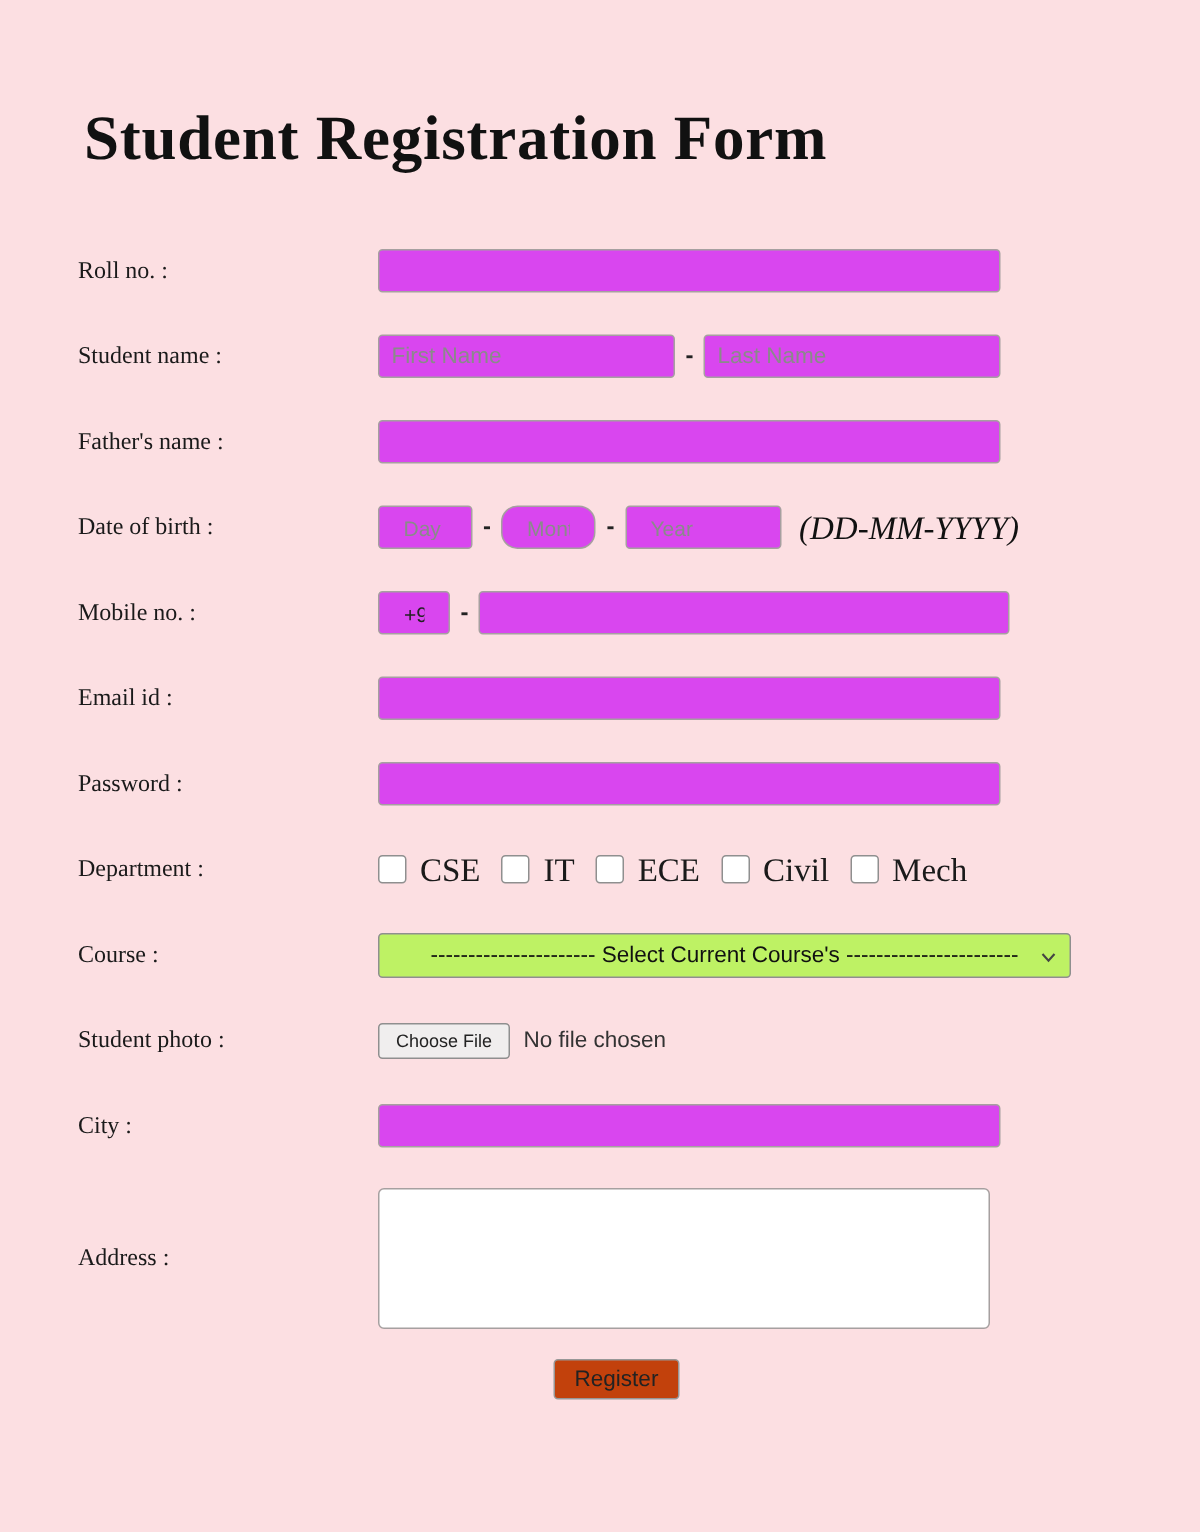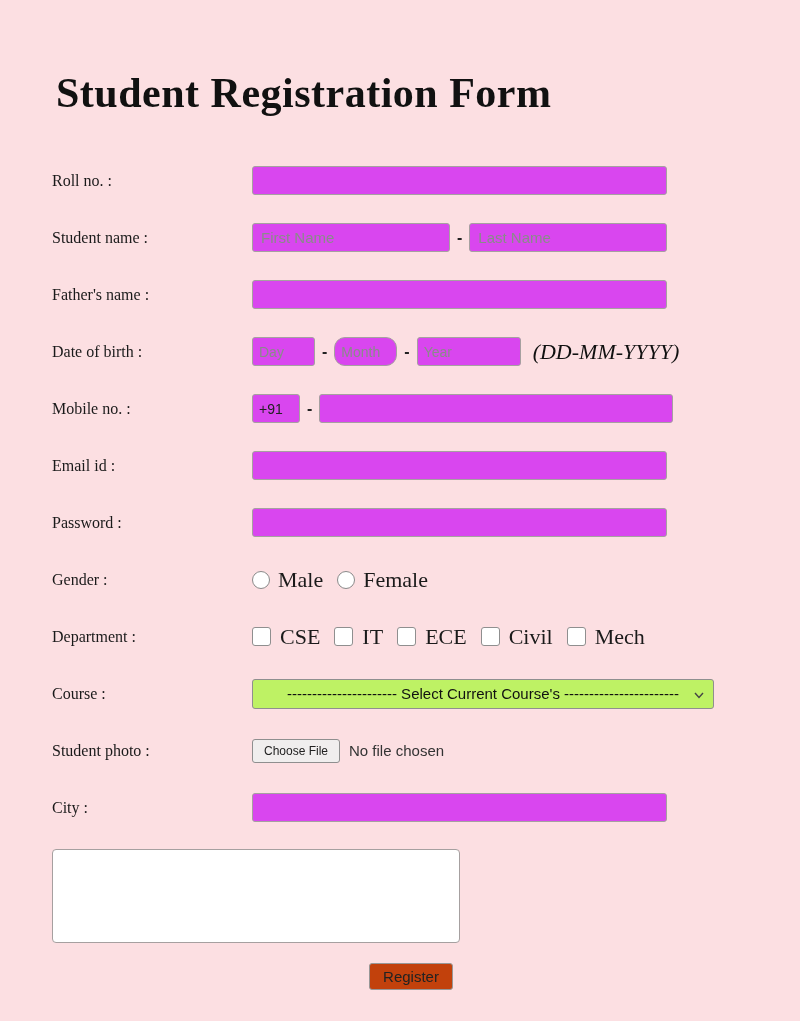--- a/index.html
+++ b/index.html
@@ -44,21 +44,21 @@
     border: 1px solid #a6a0a0;
     border-radius: 3px;
     box-sizing: border-box;
     font-family: "Liberation Sans", sans-serif;
     font-size: 15px;
     color: #333;
     padding: 0 8px;
     outline: none;
   }
   .text-input::placeholder { color: #8a8a8a; }
-  .small-input { font-size: 14px; padding: 0 6px; }
+  .small-input { font-size: 14px; padding: 0 16px; }
   .w-full  { width: 415px; }
   .w-name  { width: 198px; }
   .w-day   { width: 63px; }
   .w-month { width: 63px; border-radius: 11px; }
   .w-year  { width: 104px; }
   .w-code  { width: 48px; text-align: left; color: #222; }
   .w-phone { width: 354px; }
   .sep {
     font-family: "Liberation Sans", sans-serif;
     font-weight: bold;
@@ -220,33 +220,20 @@
     <div class="row">
       <div class="field-label">Email id :</div>
       <input type="text" class="text-input w-full" style="">
     </div>
 
     <div class="row">
       <div class="field-label">Password :</div>
       <input type="password" class="text-input w-full" style="">
     </div>
 
-    <div class="row">
-      <div class="field-label">Gender :</div>
-      <div class="choice-group">
-        <div class="choice">
-          <span class="radio-circle"></span>
-          <span class="choice-text">Male</span>
-        </div>
-        <div class="choice">
-          <span class="radio-circle"></span>
-          <span class="choice-text">Female</span>
-        </div>
-      </div>
-    </div>
 
     <div class="row">
       <div class="field-label">Department :</div>
       <div class="choice-group">
         <div class="choice">
           <span class="checkbox-box"></span>
           <span class="choice-text">CSE</span>
         </div>
         <div class="choice">
           <span class="checkbox-box"></span>
@@ -284,20 +271,21 @@
         <span class="file-status">No file chosen</span>
       </div>
     </div>
 
     <div class="row">
       <div class="field-label">City :</div>
       <input type="text" class="text-input w-full" style="">
     </div>
 
     <div class="row address-row">
+      <div class="field-label">Address :</div>
       <textarea class="textarea" style=""></textarea>
     </div>
 
     <div class="row register-row">
       <button type="button" class="register-button">Register</button>
     </div>
 
   </div>
 </div>
 

